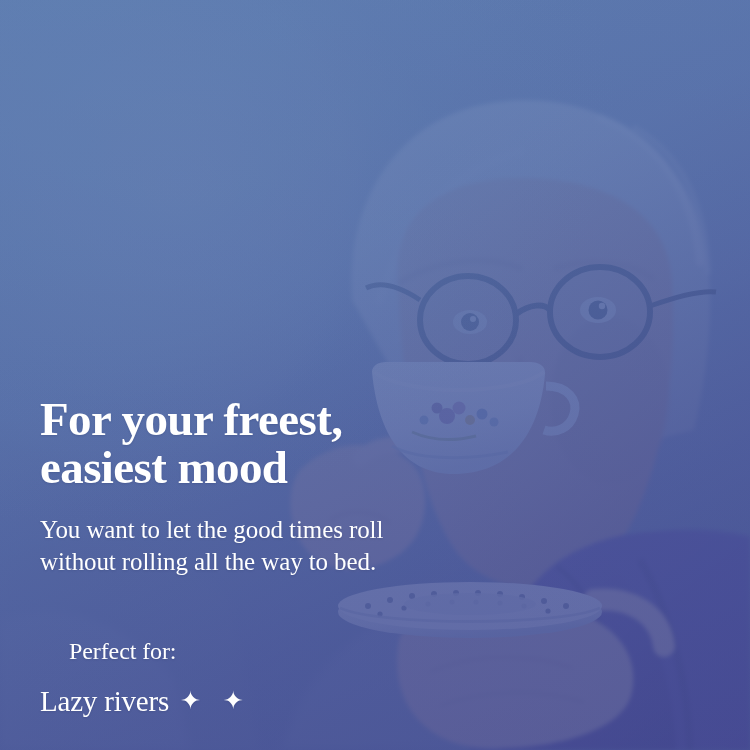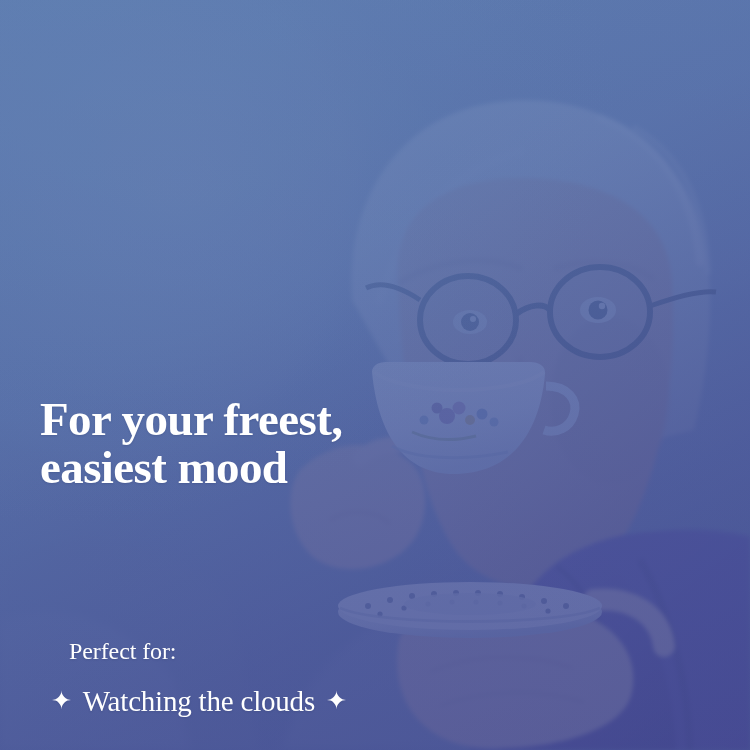--- a/index.html
+++ b/index.html
@@ -308,23 +308,25 @@
   </div>
 
   <div id="tint-layer"></div>
   <div id="tint-layer-2"></div>
 
   <div id="content">
 
     <h1 id="headline" class="txt">For your freest,
 easiest mood</h1>
 
+    <p id="subhead" class="txt">You want to let the good times roll
+without rolling all the way to bed.</p>
 
     <div id="perfect-for-label" class="txt">Perfect for:</div>
 
     <div id="uses-row" class="txt">
+      <span class="use-item">Lazy rivers</span>
       <span class="sparkle-sep">✦</span>
-      <span class="use-item">Watching the clouds</span>
       <span class="sparkle-sep">✦</span>
     </div>
 
   </div>
 </div>
 
 </body></html>

